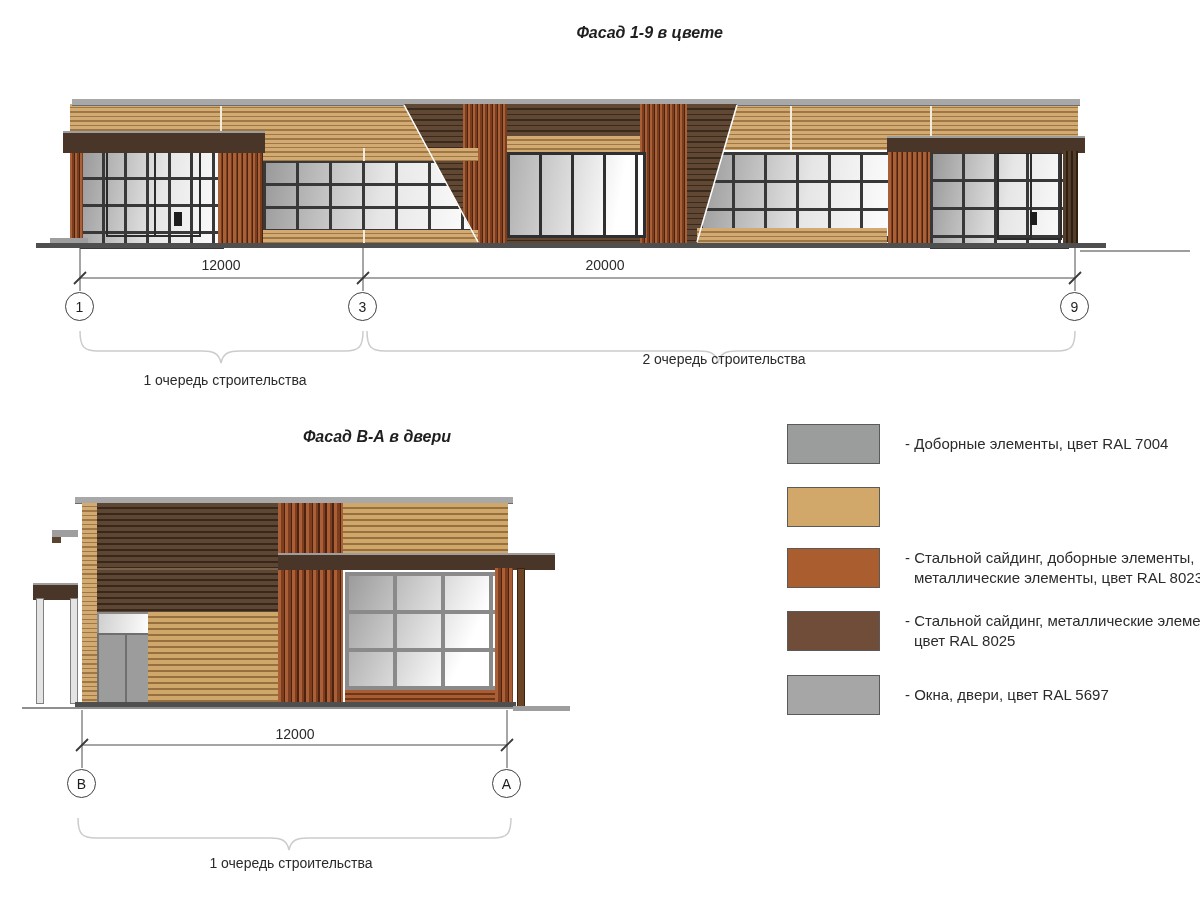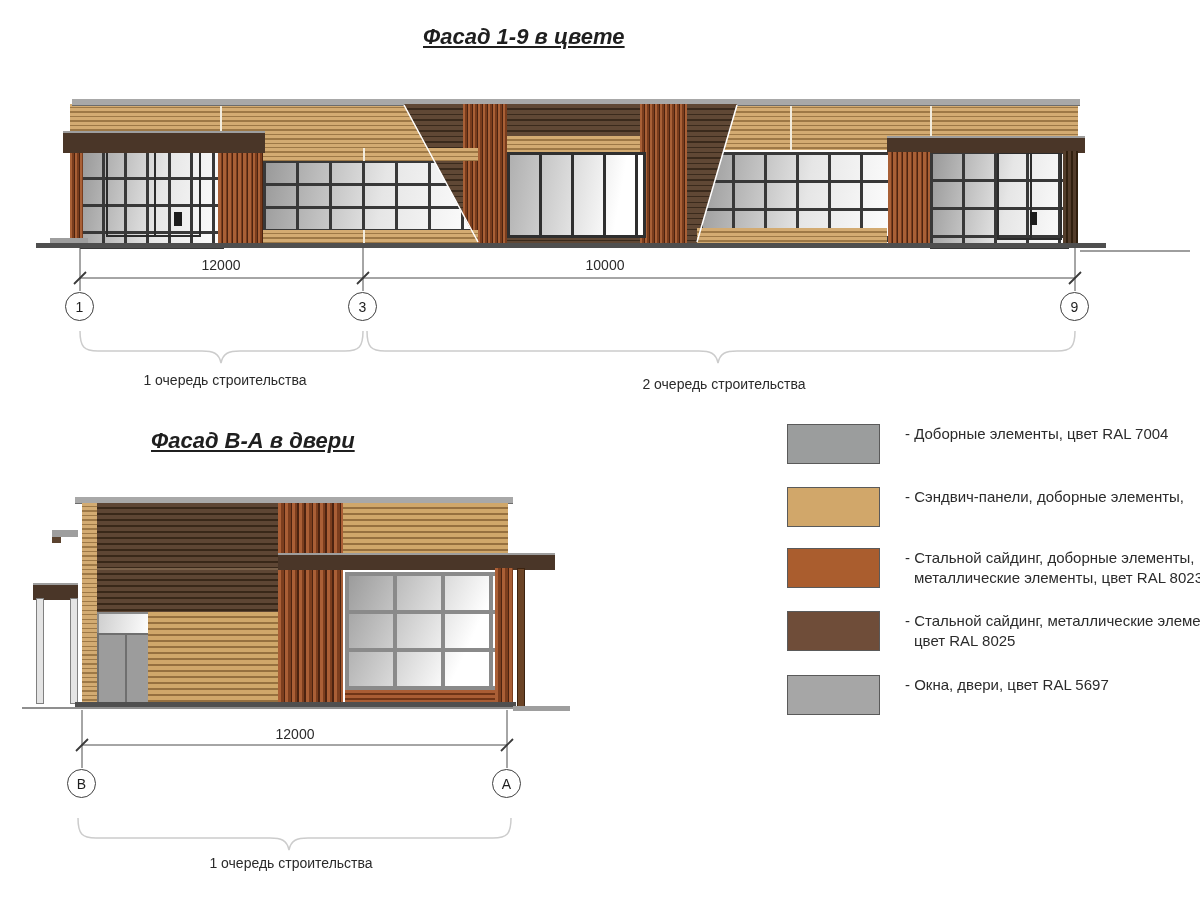--- a/index.html
+++ b/index.html
@@ -36,30 +36,30 @@
   .gW{border:4px solid #8a8a8a;background-image:
       repeating-linear-gradient(90deg,transparent 0 44px,#8a8a8a 44px 48px),
       repeating-linear-gradient(180deg,transparent 0 34px,#8a8a8a 34px 38px),
       linear-gradient(115deg,#9c9c9c 0%,#ffffff 75%);}
   .seam{background:#f2ecdd;width:2px;}
   
   .doorF{border:2px solid #2b2b2b;}
   .doorF .split{position:absolute;top:0;bottom:0;left:50%;width:2px;background:#2b2b2b;}
   .handle{position:absolute;background:#1c1c1c;}
   
-  .title{position:absolute;width:300px;text-align:left;font-size:22px;font-weight:bold;
-         font-style:italic;text-decoration:underline;color:#1f1f1f;}
+  .title{position:absolute;width:300px;text-align:right;font-size:16px;font-weight:bold;
+         font-style:italic;color:#1f1f1f;}
   .dimtxt{position:absolute;width:200px;text-align:center;font-size:14px;color:#2a2a2a;z-index:60;}
   .phase{position:absolute;width:300px;text-align:center;font-size:14px;color:#2a2a2a;z-index:60;}
   .axcirc{position:absolute;width:27px;height:27px;border:1.5px solid #3f3f3f;border-radius:50%;
           background:#fff;display:flex;align-items:center;justify-content:center;
           font-size:14px;color:#1e1e1e;z-index:60;}
   #dimsvg{position:absolute;left:0;top:0;z-index:50;}
   
-  .lg-row{position:absolute;left:787px;display:flex;align-items:flex-start;}
+  .lg-row{position:absolute;left:787px;display:flex;align-items:center;}
   .lg-swatch{width:91px;height:38px;border:1px solid #5a5a5a;flex:none;}
   .lg-text{margin-left:25px;font-size:15px;line-height:20px;color:#2b2b2b;}
   .lg-line{white-space:nowrap;}
   .lg-line:empty{display:none;}
   .lg-line2{padding-left:9px;}
 </style>
 </head>
 <body>
 
 <div class="title" style="left:423px;top:24px;">Фасад 1-9 в цвете</div>
@@ -165,55 +165,54 @@
     <path d="M367 331 C367 347 371 351 385 351 L699 351 C710 351 716 353 718 363 C720 353 726 351 737 351 L1057 351 C1071 351 1075 347 1075 331"></path>
     <path d="M78 818 C78 834 82 838 96 838 L270 838 C281 838 287 840 289 850 C291 840 297 838 308 838 L493 838 C507 838 511 834 511 818"></path>
   </g>
 
   <g stroke="#ffffff" stroke-width="1.5" fill="none">
     <path d="M404 105 L478 242 M737 105 L697 242"></path>
   </g>
 </svg>
 
 <div class="dimtxt" style="left:121px;top:257px;">12000</div>
-<div class="dimtxt" style="left:505px;top:257px;">10000</div>
+<div class="dimtxt" style="left:505px;top:257px;">20000</div>
 <div class="dimtxt" style="left:195px;top:726px;">12000</div>
 
 <div class="axcirc" style="left:65px;top:292px;">
     <span>1</span>
   </div>
 <div class="axcirc" style="left:348px;top:292px;">
     <span>3</span>
   </div>
 <div class="axcirc" style="left:1060px;top:292px;">
     <span>9</span>
   </div>
 <div class="axcirc" style="left:67px;top:769px;">
     <span>В</span>
   </div>
 <div class="axcirc" style="left:492px;top:769px;">
     <span>А</span>
   </div>
 
 <div class="phase" style="left:75px;top:372px;">1 очередь строительства</div>
-<div class="phase" style="left:574px;top:376px;">2 очередь строительства</div>
+<div class="phase" style="left:574px;top:351px;">2 очередь строительства</div>
 <div class="phase" style="left:141px;top:855px;">1 очередь строительства</div>
 
 <div>
   <div class="lg-row" style="top:424px;">
     <div class="lg-swatch" style="background-color: rgb(155, 157, 157);"></div>
     <div class="lg-text">
       <div class="lg-line">- Доборные элементы, цвет RAL 7004</div>
 
     </div>
   </div>
   <div class="lg-row" style="top:487px;">
     <div class="lg-swatch" style="background-color: rgb(209, 167, 106);"></div>
     <div class="lg-text">
-      <div class="lg-line">- Сэндвич-панели, доборные элементы,</div>
     </div>
   </div>
   <div class="lg-row" style="top:548px;">
     <div class="lg-swatch" style="background-color: rgb(170, 93, 46);"></div>
     <div class="lg-text">
       <div class="lg-line">- Стальной сайдинг, доборные элементы,</div>
       <div class="lg-line lg-line2">металлические элементы, цвет RAL 8023</div>
     </div>
   </div>
   <div class="lg-row" style="top:611px;">

